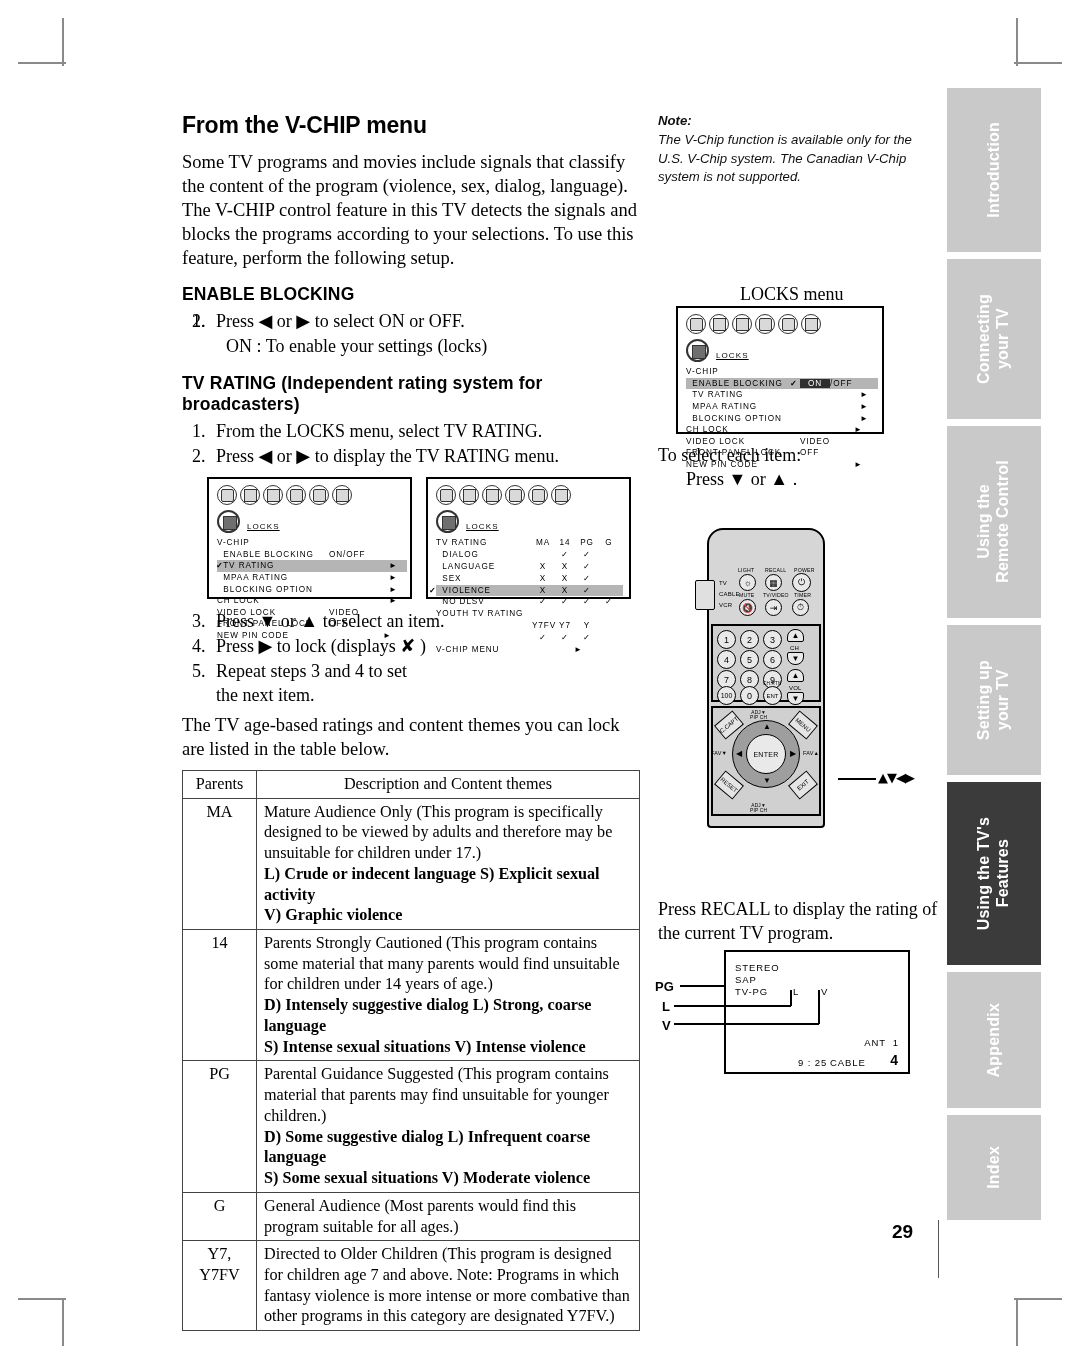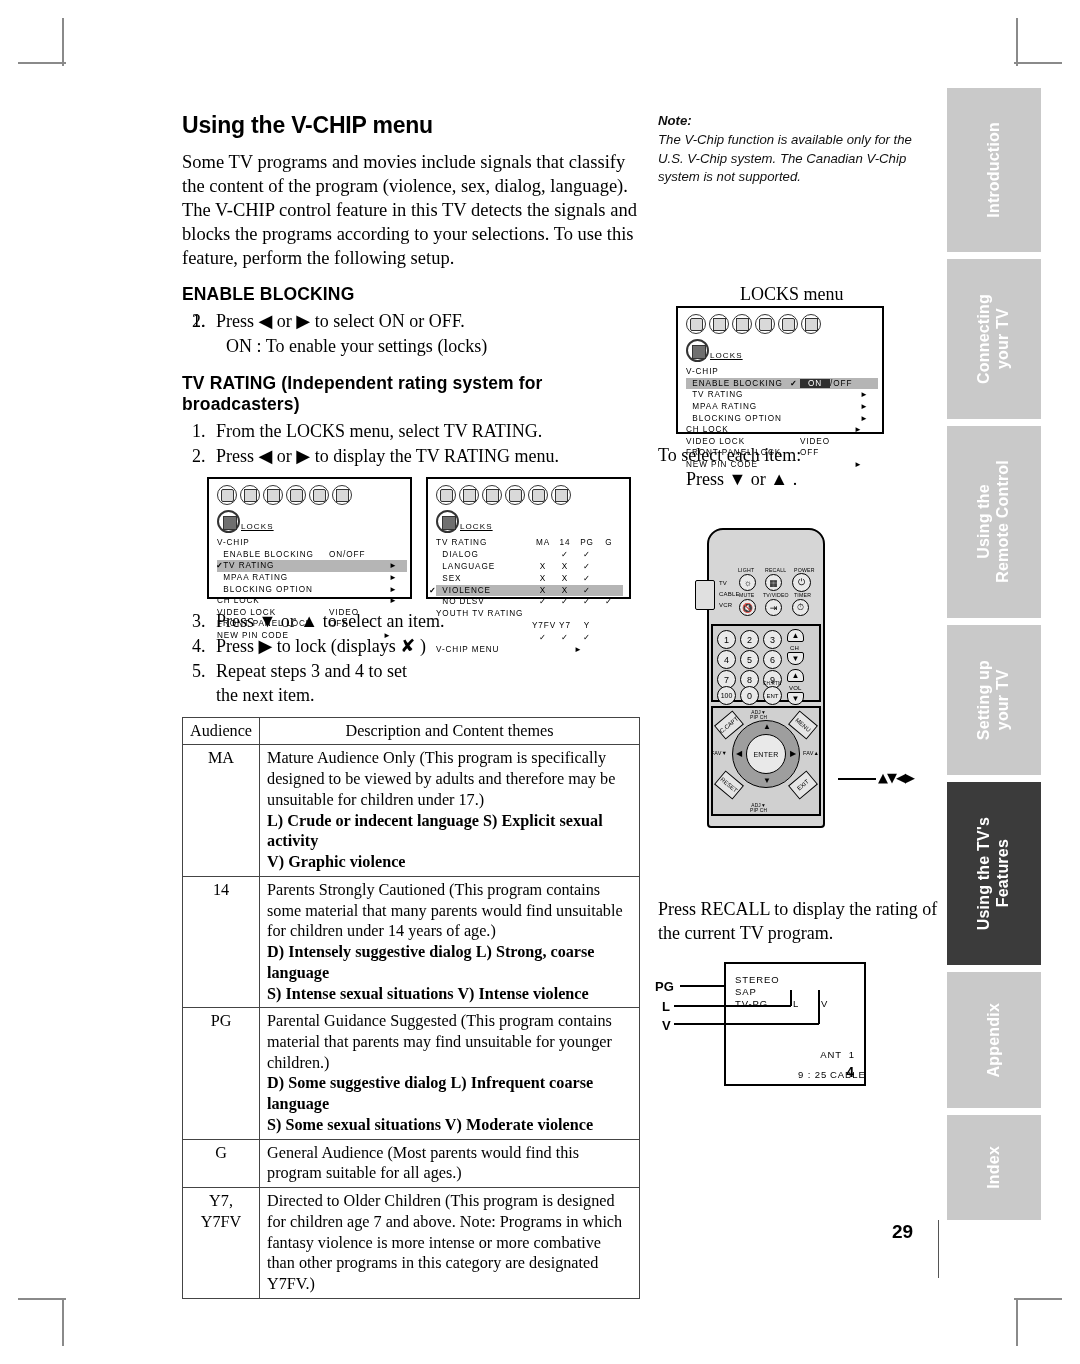--- a/index.html
+++ b/index.html
@@ -107,21 +107,21 @@
     flex: 0 0 auto;
   }
   .ic::before {
     content: ""; position: absolute; left: 3.2px; top: 3.2px;
     width: 11px; height: 11px; border: 1.4px solid #333; background: #d9d9d9;
   }
   .ic.r::before { border-radius: 2px; }
   .ic.big { width: 23px; height: 23px; border-width: 2px; background:#fff; }
   .ic.big::before { left: 4px; top: 4px; width: 12px; height: 12px; background:#6f6f6f; }
 
-  .osd-locks { display: flex; align-items: flex-end; gap: 1px; padding: 5px 0 2px 8px; }
+  .osd-locks { display: flex; align-items: flex-end; gap: 7px; padding: 5px 0 2px 8px; }
   .osd-locks .lbl {
     font-size: 8px; letter-spacing: 1.1px; text-decoration: underline; padding-bottom: 2px;
   }
   .osd-rows { padding: 2px 6px 6px 8px; font-size: 8.2px; letter-spacing: .9px; line-height: 1.42em; }
   .row { display: flex; position: relative; white-space: pre; }
   .row .k { }
   .row .val { position: absolute; }
   .row.hl { background: #b5b5b5; }
   .arrowr { font-size: 8px; }
   .checkmark { font-weight: bold; }
@@ -236,21 +236,21 @@
     <div class="tab t-appx">
         <span class="vtxt" style="white-space: pre-line;">Appendix</span>
       </div>
     <div class="tab t-index">
         <span class="vtxt" style="white-space: pre-line;">Index</span>
       </div>
   </div>
 
   <div id="col-left">
 
-    <h1 class="title">Using the V-CHIP menu</h1>
+    <h1 class="title">From the V-CHIP menu</h1>
 
     <p class="body">Some TV programs and movies include signals that classify the content of the program (violence, sex, dialog, language). The V-CHIP control feature in this TV detects the signals and blocks the programs according to your selections. To use this feature, perform the following setup.</p>
 
     <h2 class="sub">ENABLE BLOCKING</h2>
 
     <ol class="steps">
       <li><span class="num">1.</span></li>
       <li><span class="num">2.</span><span>Press ◀ or ▶ to select ON or OFF.</span></li>
     </ol>
     <div class="indent1">ON : To enable your settings (locks)</div>
@@ -374,25 +374,26 @@
 
     <ol class="steps" style="margin-top:11px;">
       <li><span class="num">3.</span><span>Press ▼ or ▲ to select an item.</span></li>
       <li><span class="num">4.</span><span>Press ▶ to lock (displays ✘ )</span></li>
     </ol>
     <ol class="steps">
       <li style="white-space:pre-line;"><span class="num">5.</span><span>Repeat steps 3 and 4 to set
 the next item.</span></li>
     </ol>
 
+    <p class="body" style="margin-top:5px;">The TV age-based ratings and content themes you can lock are listed in the table below.</p>
 
     <table class="ratings">
       <thead>
         <tr>
-          <th style="width:74px;">Audience</th>
+          <th style="width:74px;">Parents</th>
           <th>Description and Content themes</th>
         </tr>
       </thead>
       <tbody>
         <tr>
           <td class="rt">MA</td>
           <td class="desc">
             <span>Mature Audience Only (This program is specifically designed to be viewed by adults and therefore may be unsuitable for children under 17.)</span>
             <b style="display:block;">L) Crude or indecent language  S) Explicit sexual activity</b>
             <b style="display:block;">V) Graphic violence</b>
@@ -548,21 +549,21 @@
     <div class="rcorner" style="left:96px; top:248px; width:24px; height:18px; transform:rotate(-40deg);">
         <span>EXIT</span>
       </div>
   </div>
 
   <div class="leadline" style="left:838px; top:778px; width:38px;"></div>
   <div class="arrglyph" style="left:878px; top:770px;">▲▼◀▶</div>
 
   <div class="right-text" style="position:absolute; left:658px; top:898px; width:300px;">Press RECALL to display the rating of the current TV program.</div>
 
-  <div class="tvbox" style="left:724px; top:950px; width:142px; height:124px;margin-top:12px;">
+  <div class="tvbox" style="left:724px; top:950px; width:186px; height:124px;">
     <div class="tvtxt" style="left:9px; top:10px;">STEREO</div>
     <div class="tvtxt" style="left:9px; top:22px;">SAP</div>
     <div class="tvtxt" style="left:9px; top:34px;">TV-PG</div>
     <div class="tvtxt" style="left:67px; top:34px;">L</div>
     <div class="tvtxt" style="left:95px; top:34px;">V</div>
     <div class="tvtxt" style="right:9px; top:85px;">ANT  1</div>
     <div class="tvtxt" style="left:72px; top:105px;">9 : 25</div>
     <div class="tvtxt" style="left:104px; top:105px;">CABLE</div>
     <div class="tvtxt" style="right:9px; top:100px; font-size:14px; font-weight:bold;">4</div>
   </div>

